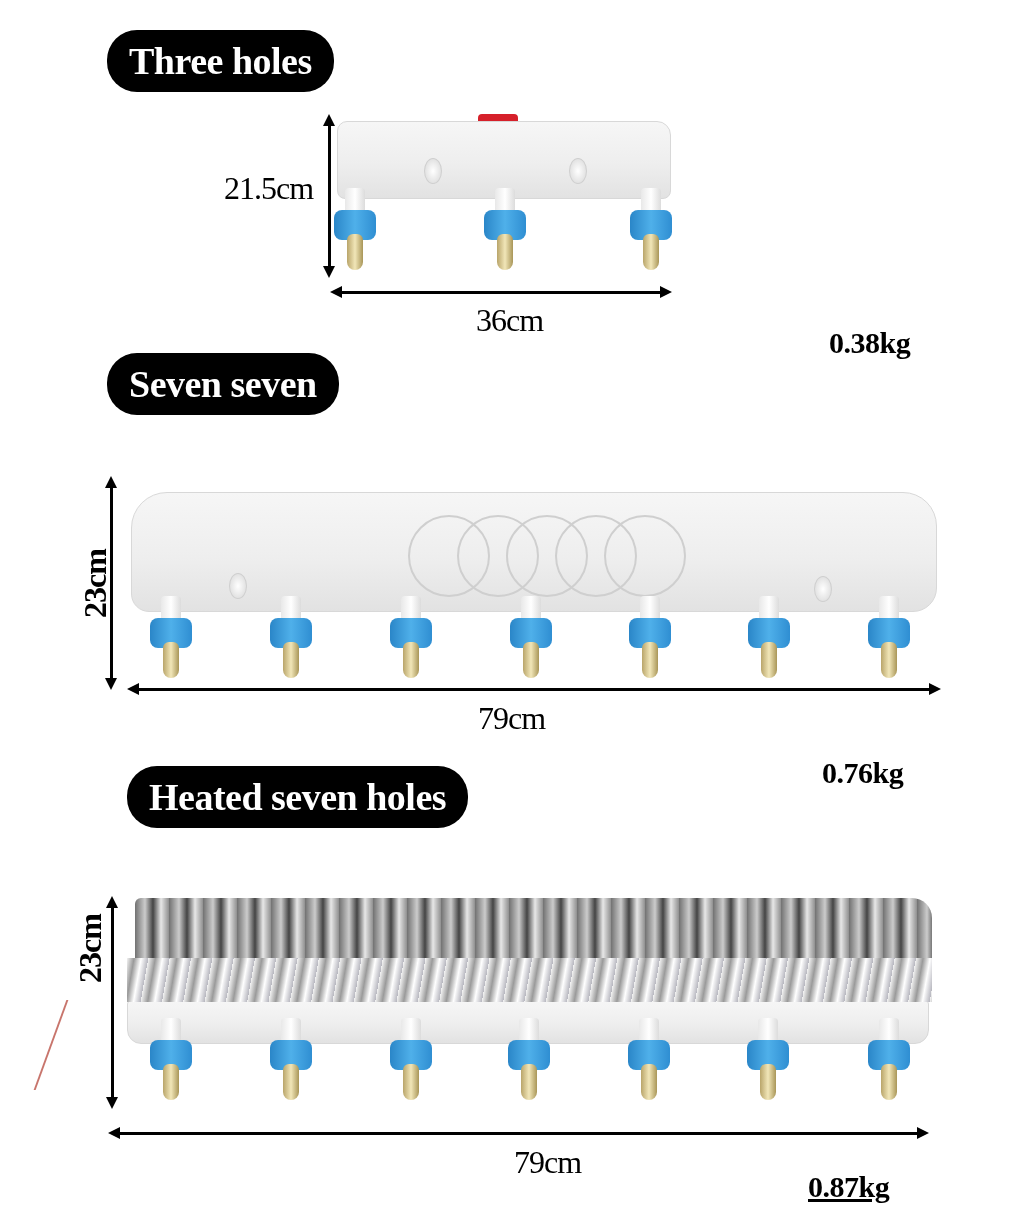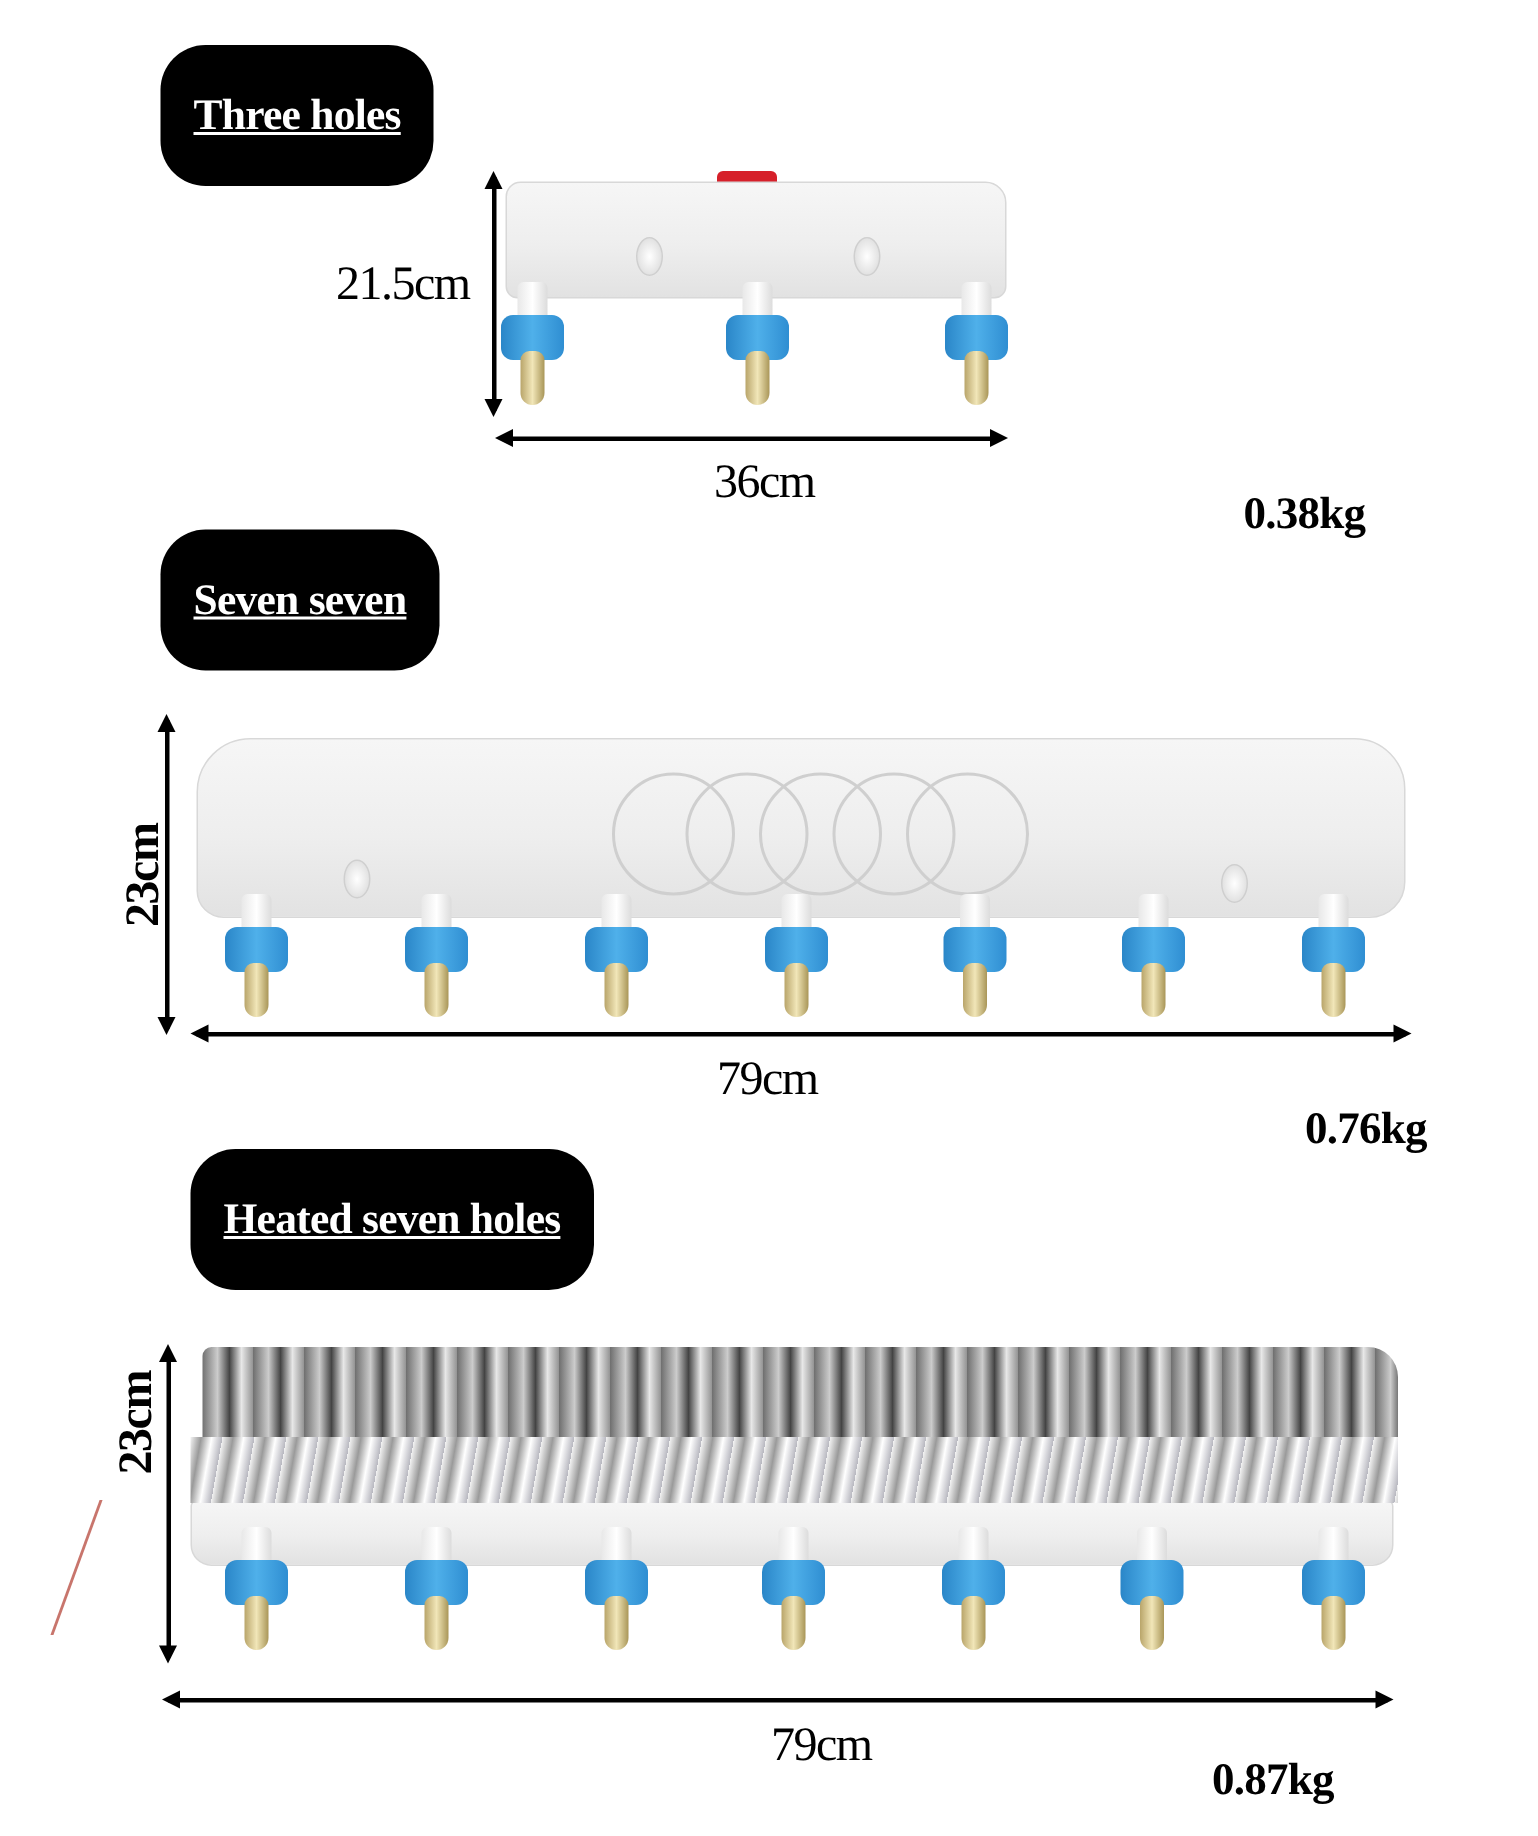--- a/index.html
+++ b/index.html
@@ -1,17 +1,17 @@
 <!DOCTYPE html>
 <html><head>
 <meta charset="utf-8">
 <style>
   html,body{margin:0;padding:0;background:#ffffff;}
   body{width:1025px;height:1224px;position:relative;overflow:hidden;font-family:"Liberation Serif","DejaVu Serif",serif;color:#000;}
-  .badge{position:absolute;background:#000;color:#fff;border-radius:30px;font-weight:bold;font-size:29px;line-height:62px;height:62px;padding:16px 22px;white-space:nowrap;letter-spacing:-0.5px;text-decoration:underline;}
+  .badge{position:absolute;background:#000;color:#fff;border-radius:30px;font-weight:bold;font-size:38px;line-height:62px;height:62px;padding:0 22px;white-space:nowrap;letter-spacing:-0.5px;}
   .dim{position:absolute;font-weight:normal;font-size:32px;letter-spacing:-1px;}
   .weight{position:absolute;font-weight:bold;font-size:30px;letter-spacing:-0.5px;}
   .vtext{position:absolute;font-weight:bold;font-size:32px;transform:rotate(-90deg);transform-origin:center;letter-spacing:-1px;}
   .arrow-h{position:absolute;height:3px;background:#000;}
   .arrow-h::before,.arrow-h::after{content:"";position:absolute;top:-5px;border-top:6.5px solid transparent;border-bottom:6.5px solid transparent;}
   .arrow-h::before{left:-4px;border-right:12px solid #000;}
   .arrow-h::after{right:-4px;border-left:12px solid #000;}
   .arrow-v{position:absolute;width:3px;background:#000;}
   .arrow-v::before,.arrow-v::after{content:"";position:absolute;left:-5px;border-left:6.5px solid transparent;border-right:6.5px solid transparent;}
   .arrow-v::before{top:-4px;border-bottom:12px solid #000;}
@@ -114,21 +114,21 @@
     <div class="nipple" style="left:866px;top:596px;">
         <div class="stem"></div>
         <div class="cap"></div>
         <div class="tip"></div>
       </div>
   </div>
 
   <div class="arrow-h" style="left:131px;top:688px;width:806px;"></div>
   <div class="dim" style="left:478px;top:700px;">79cm</div>
 
-  <div class="weight" style="left:822px;top:736px;margin-left:48px;">0.76kg</div>
+  <div class="weight" style="left:822px;top:756px;">0.76kg</div>
 </div>
 
 <div>
   <div class="badge" style="left:127px;top:766px;">Heated seven holes</div>
 
   <div class="vtext" style="left:55px;top:930px;width:70px;text-align:center;">23cm</div>
   <div class="arrow-v" style="left:111px;top:900px;height:205px;"></div>
 
   <div>
     <div style="position:absolute;left:50px;top:1000px;width:80px;height:90px;border-left:2px solid #b03a2e;transform:skewX(-20deg);opacity:0.7;"></div>
@@ -168,14 +168,14 @@
     <div class="nipple" style="left:866px;top:1018px;">
         <div class="stem"></div>
         <div class="cap"></div>
         <div class="tip"></div>
       </div>
   </div>
 
   <div class="arrow-h" style="left:112px;top:1132px;width:813px;"></div>
   <div class="dim" style="left:514px;top:1144px;">79cm</div>
 
-  <div class="weight" style="left:808px;top:1170px;">0.87kg</div>
+  <div class="weight" style="left:808px;top:1170px;text-decoration:underline;">0.87kg</div>
 </div>
 
 </body></html>

